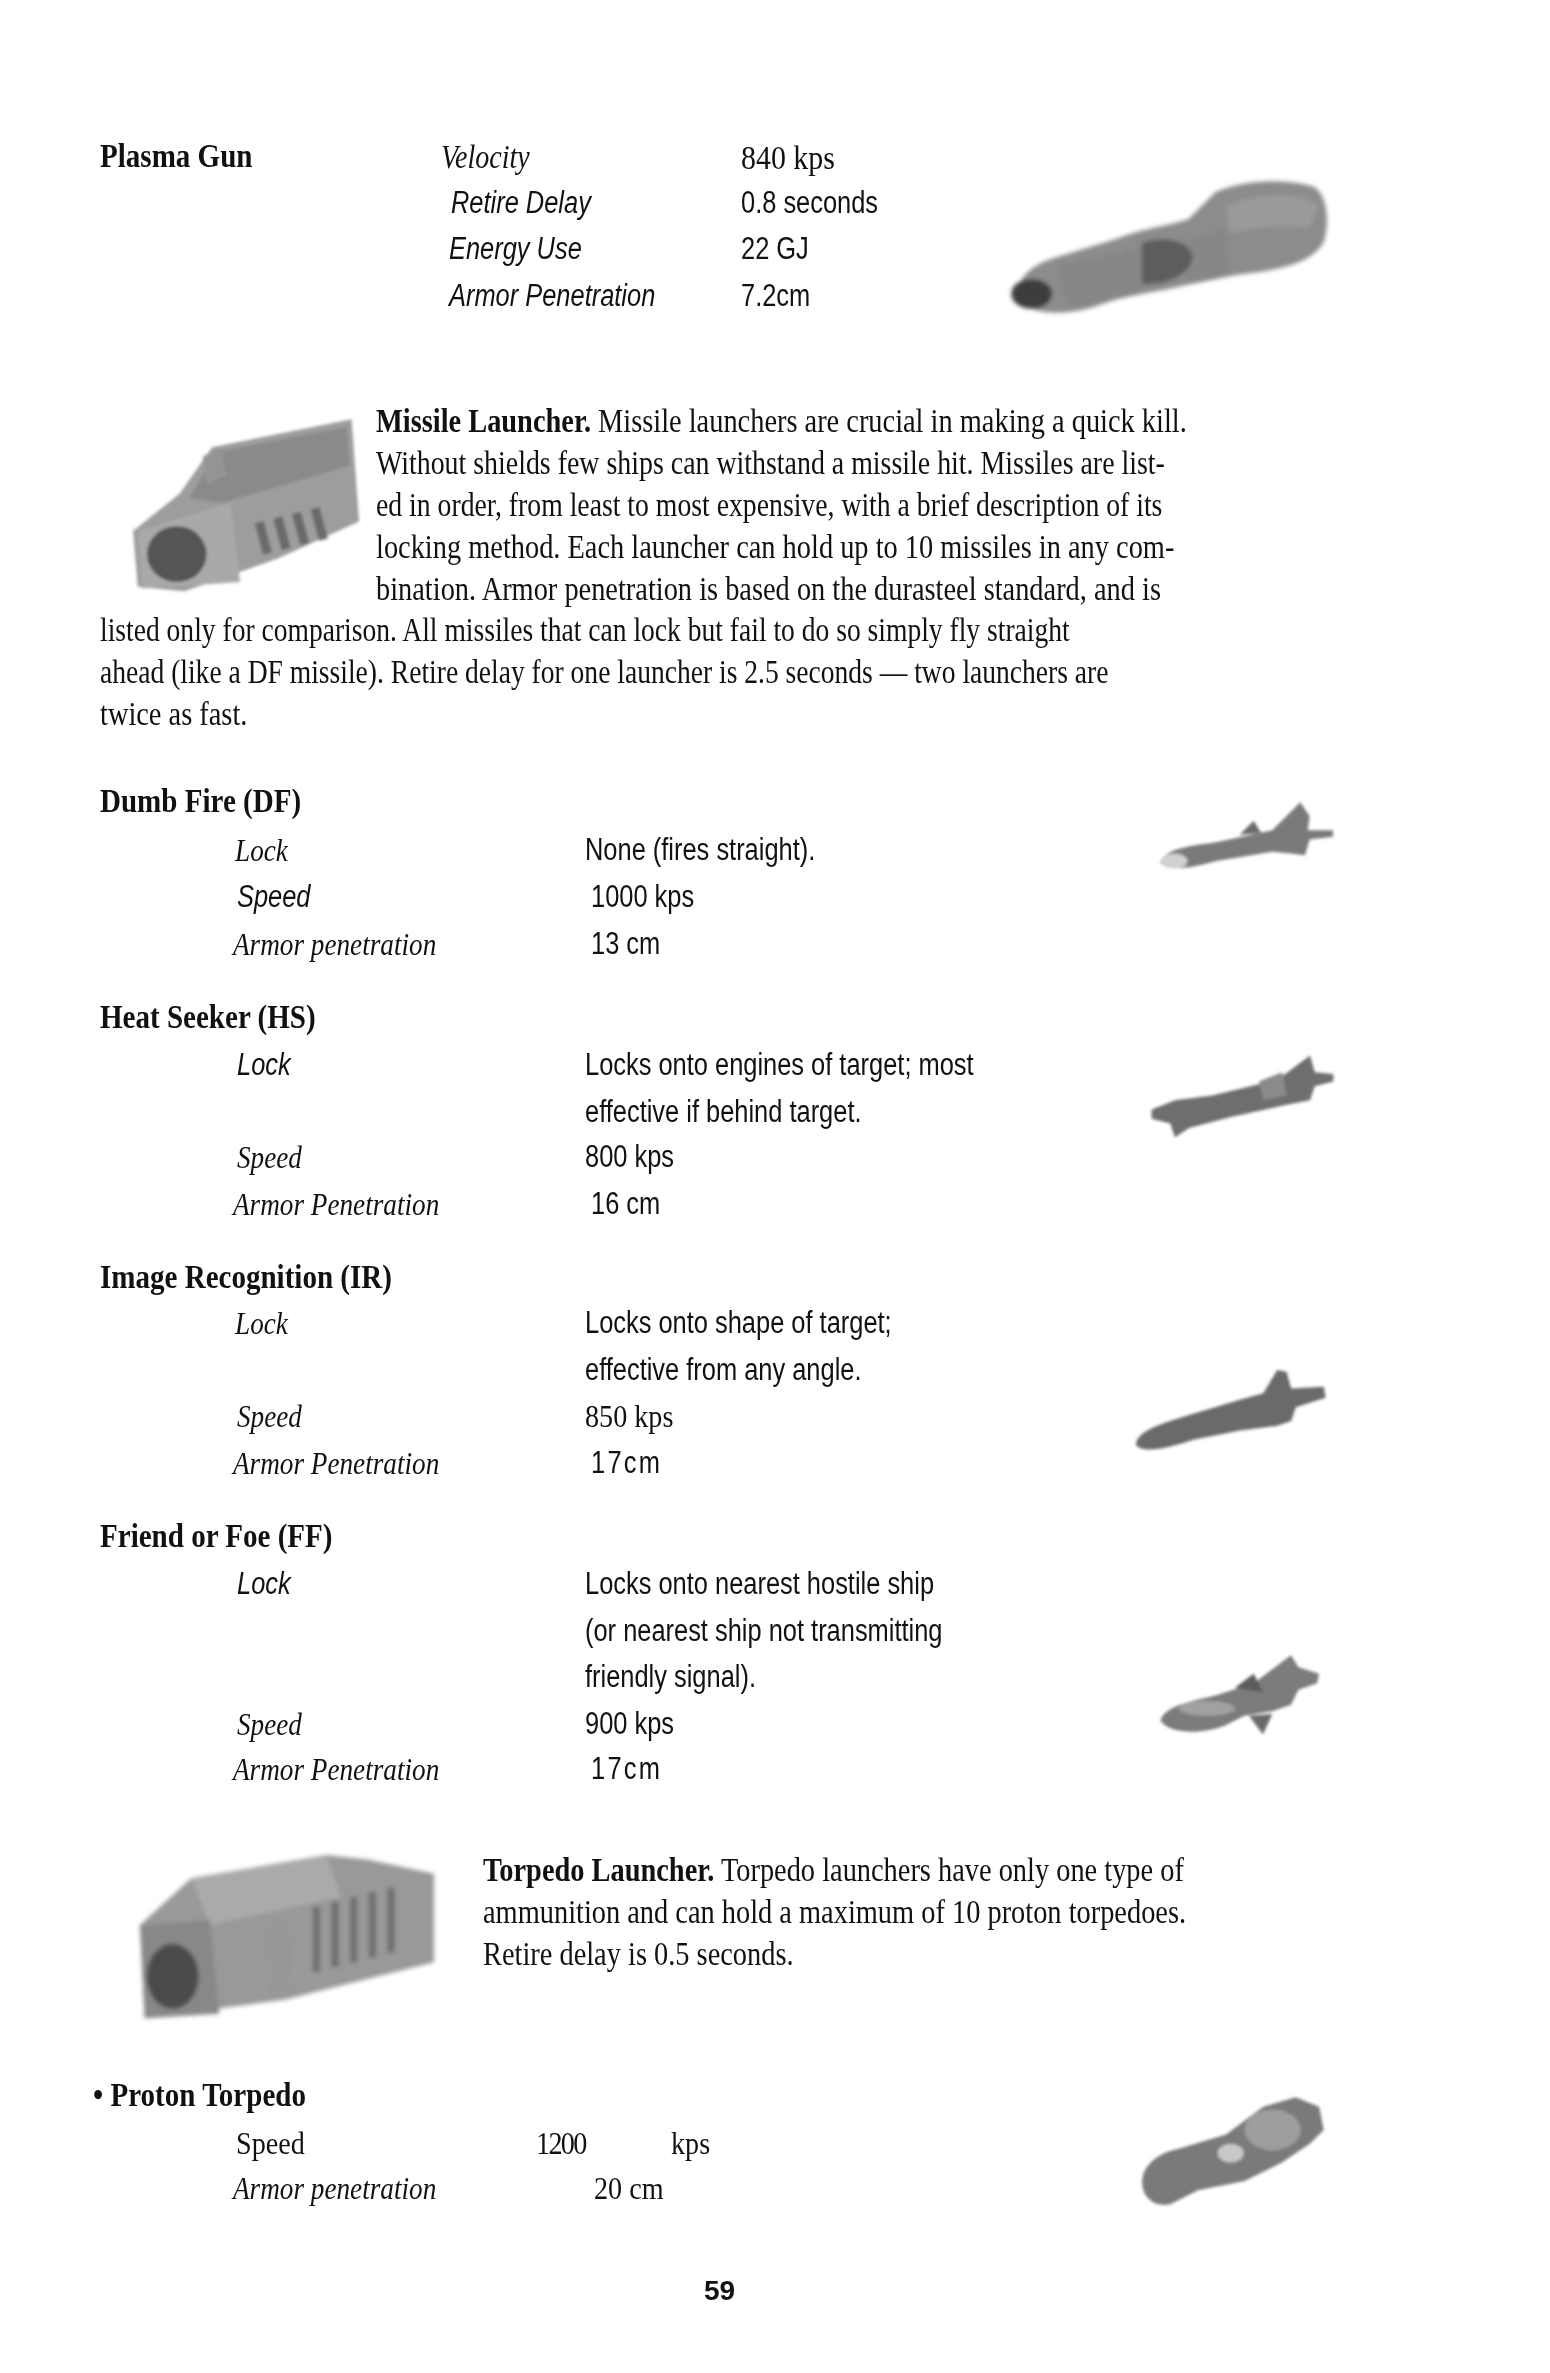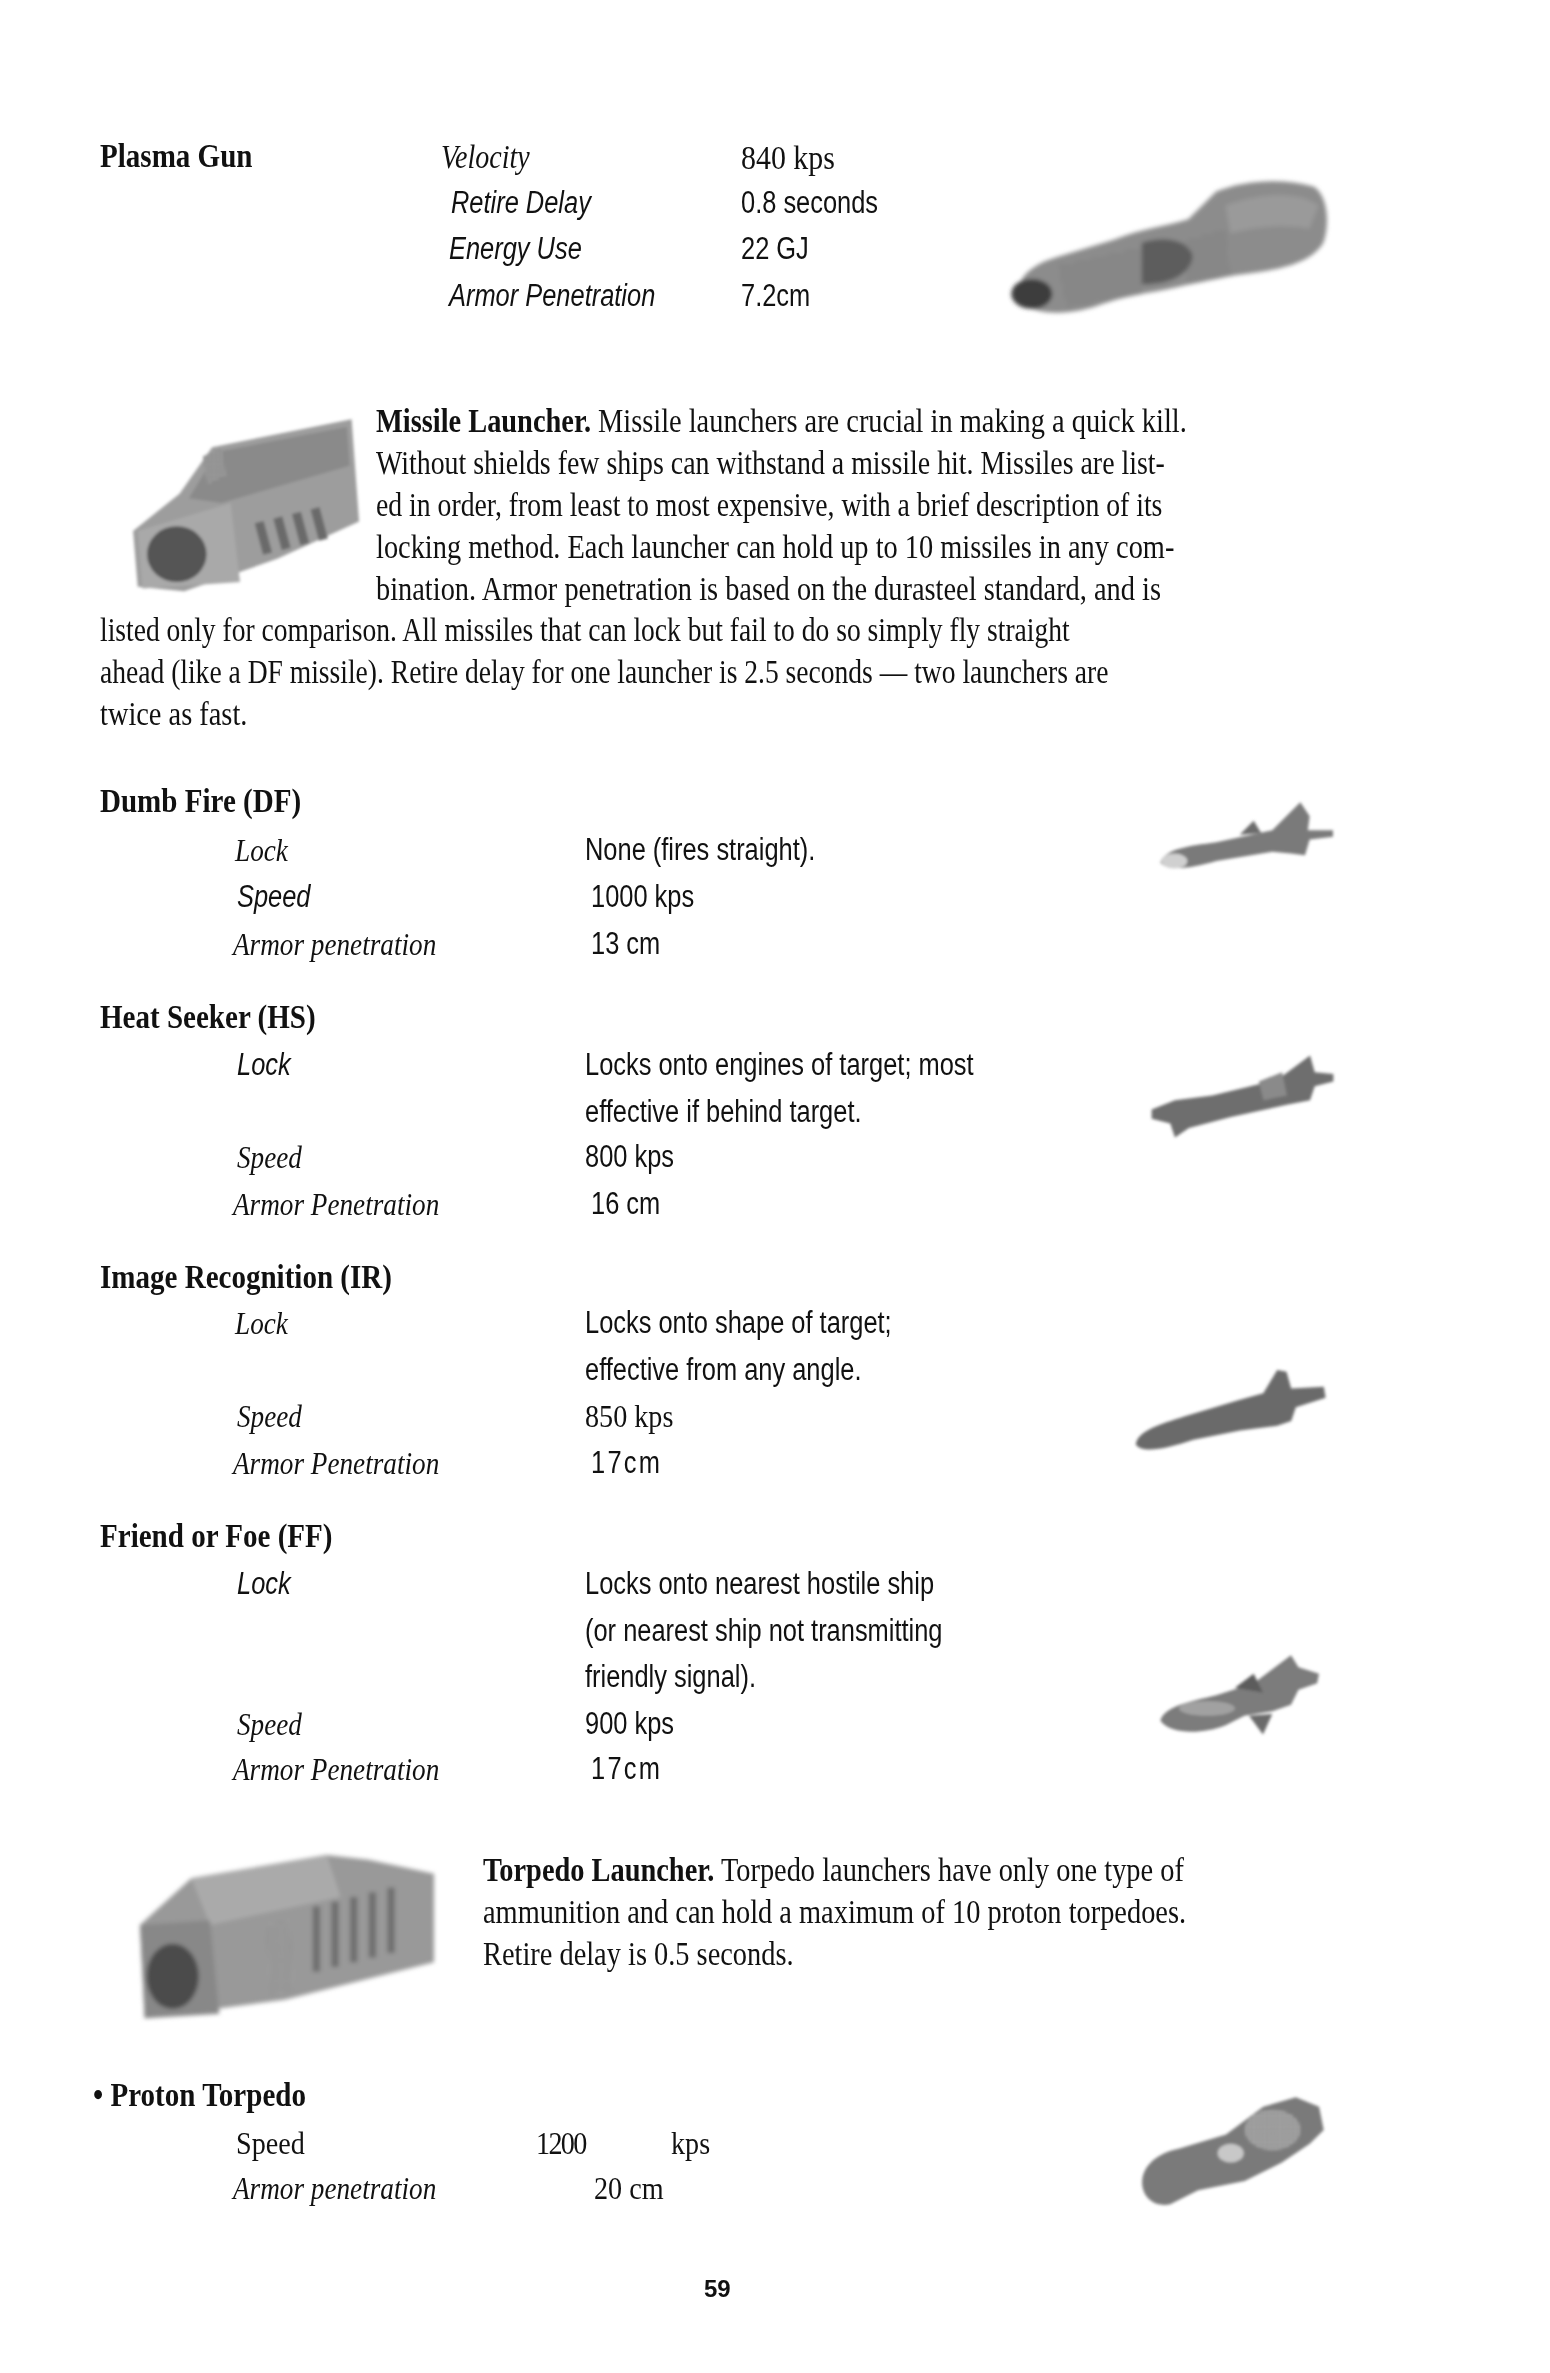--- a/index.html
+++ b/index.html
@@ -7,21 +7,21 @@
   .abs { position:absolute; white-space:nowrap; }
   .serif { font-family:"Liberation Serif","DejaVu Serif",serif; }
   .sans { font-family:"Liberation Sans","DejaVu Sans",sans-serif; }
   .h { font-weight:bold; font-size:33px; transform:scaleX(0.88); transform-origin:left top; }
   .lbl-serif-i { font-style:italic; font-size:32px; transform:scaleX(0.85); transform-origin:left top; }
   .lbl-sans-i { font-style:italic; font-size:31px; transform:scaleX(0.82); transform-origin:left top; }
   .val-sans { font-size:31px; transform:scaleX(0.82); transform-origin:left top; }
   .val-serif { font-size:32px; transform:scaleX(0.88); transform-origin:left top; }
   .para-line { position:absolute; white-space:nowrap; font-family:"Liberation Serif","DejaVu Serif",serif; font-size:33px; transform:scaleX(0.86); transform-origin:left top; }
   .img { position:absolute; }
-  .pagenum { font-family:"Liberation Sans","DejaVu Sans",sans-serif; font-weight:bold; font-size:24px; }
+  .pagenum { font-family:"Liberation Sans","DejaVu Sans",sans-serif; font-weight:bold; font-size:28px; }
 </style>
 </head>
 <body>
 
 <div class="abs serif h" style="left:100px;top:138px;">Plasma Gun</div>
 <div class="abs serif lbl-serif-i" style="left:441px;top:139px;font-size:33px;">Velocity</div>
 <div class="abs serif val-serif" style="left:741px;top:139px;font-size:34px;">840  kps</div>
 <div class="abs sans lbl-sans-i" style="left:451px;top:185px;">Retire Delay</div>
 <div class="abs sans val-sans" style="left:741px;top:185px;">0.8  seconds</div>
 <div class="abs sans lbl-sans-i" style="left:449px;top:231px;">Energy  Use</div>

